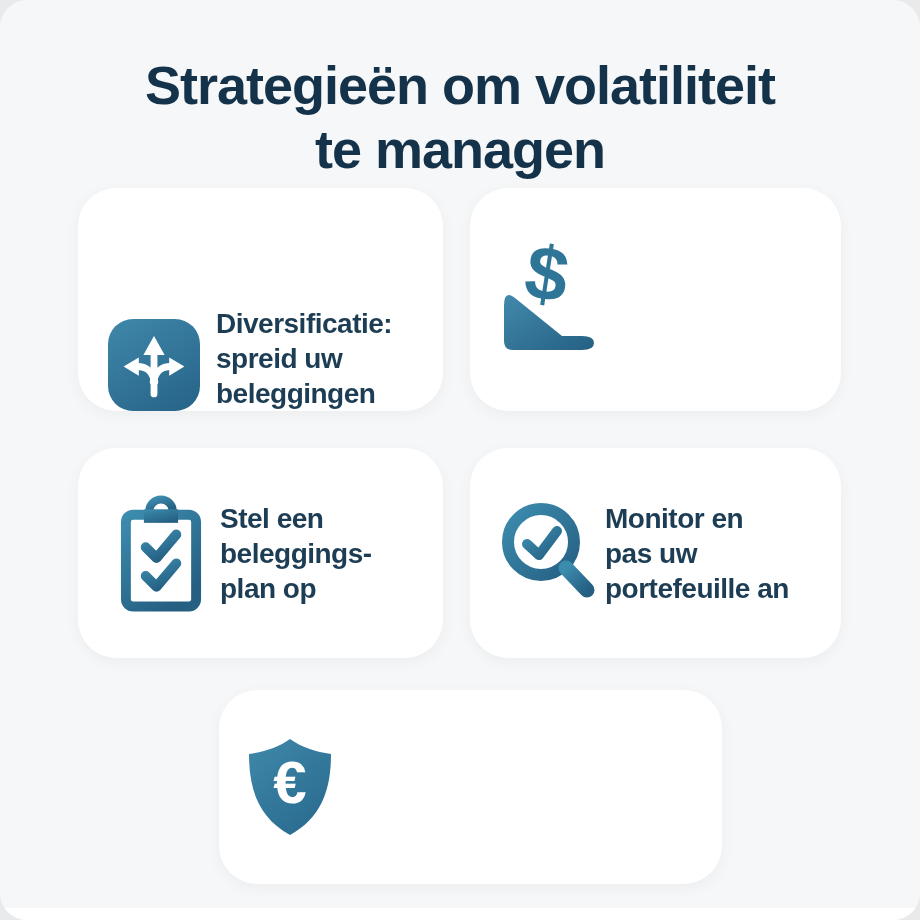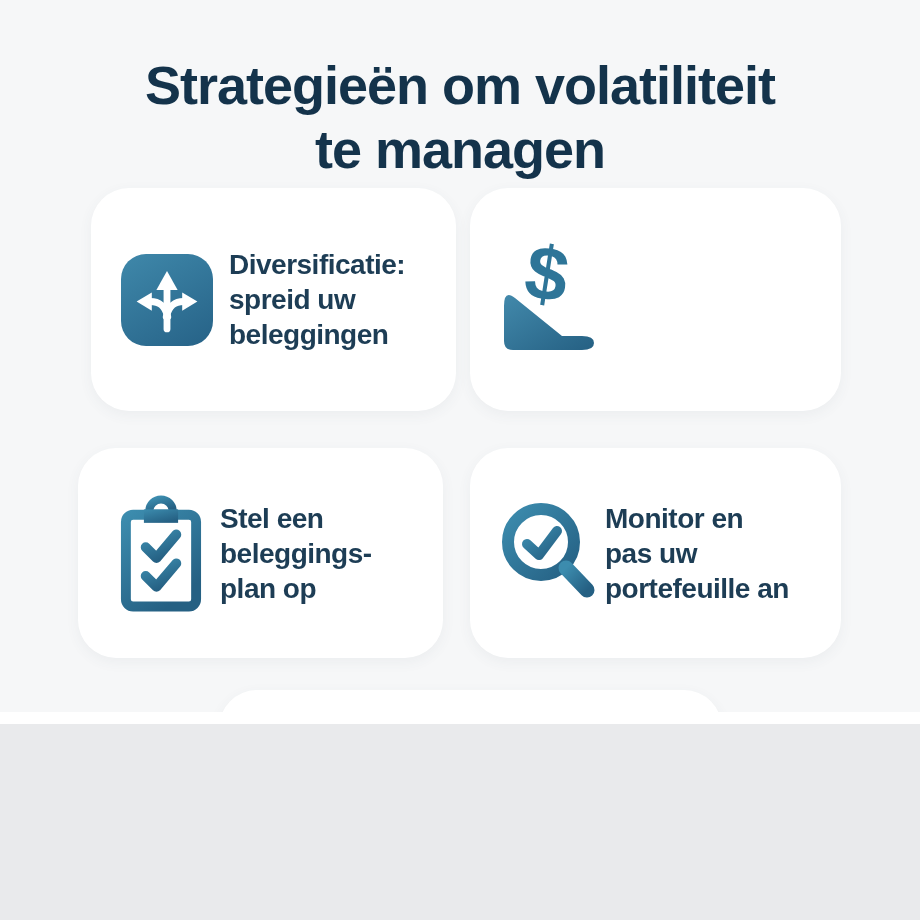--- a/index.html
+++ b/index.html
@@ -1,43 +1,44 @@
 <!DOCTYPE html>
 <html><head>
 <meta charset="utf-8">
 <style>
   html,body{margin:0;padding:0;background:#e9eaec;}
   #canvas{
     position:relative;
-    width:920px;height:724px;
+    width:920px;height:920px;
     background:#f6f7f8;
     overflow:hidden;
     font-family:"Liberation Sans", sans-serif;
     margin:0 auto;
+    border-radius:27px;
   }
   .page-title{
     position:absolute;
     top:18px;left:0;right:0;
     text-align:center;
     font-size:54px;
     font-weight:bold;
     letter-spacing:-1px;
     line-height:1.18;
     color:#14334b;
     white-space:pre-line;
   }
   .card{
     position:absolute;
     background:#ffffff;
     border-radius:38px;
     box-shadow:0 4px 14px rgba(70,80,95,0.06);
     display:flex;
     align-items:center;
   }
-  .card-1{left:91px;top:188px;width:365px;height:223px;}
+  .card-1{left:78px;top:188px;width:365px;height:223px;align-items:flex-end;}
   .card-2{left:470px;top:188px;width:371px;height:223px;}
   .card-3{left:78px;top:448px;width:365px;height:210px;}
   .card-4{left:470px;top:448px;width:371px;height:210px;}
   .card-5{left:219px;top:690px;width:503px;height:194px;}
   .icon-box{flex:0 0 auto;position:relative;}
   .label{
     font-size:28px;
     font-weight:bold;
     letter-spacing:-0.5px;
     line-height:1.25;

